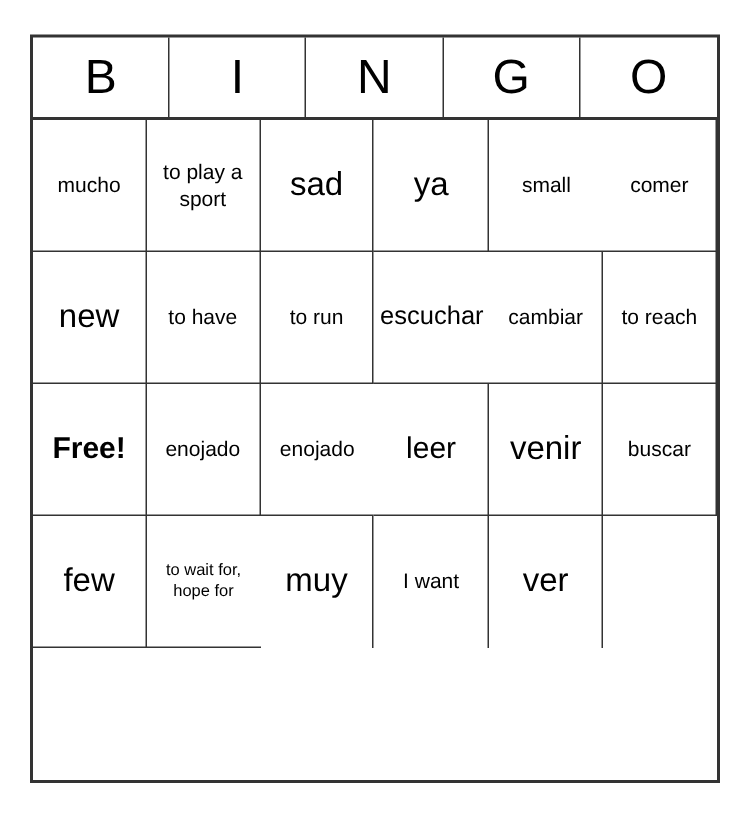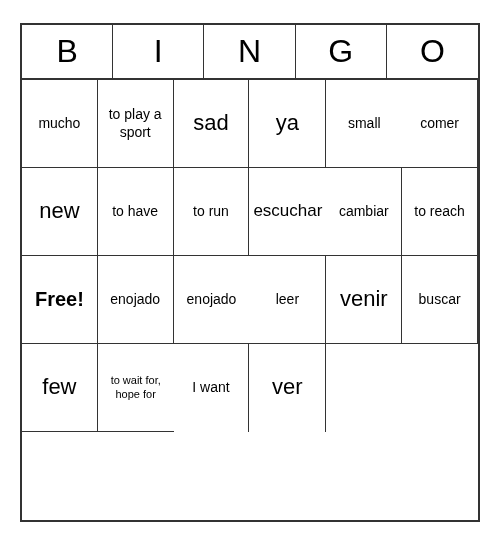--- a/index.html
+++ b/index.html
@@ -78,21 +78,22 @@
       <div class="cell" style="font-size: 14px;">comer</div>
       <div class="cell" style="font-size: 22px;">new</div>
       <div class="cell" style="font-size: 14px;">to have</div>
       <div class="cell" style="font-size: 14px;">to run</div>
       <div class="cell" style="font-size: 17px;">escuchar</div>
       <div class="cell" style="font-size: 14px;">cambiar</div>
       <div class="cell" style="font-size: 14px;">to reach</div>
       <div class="cell" style="font-size: 20px; font-weight: bold;">Free!</div>
       <div class="cell" style="font-size: 14px;">enojado</div>
       <div class="cell" style="font-size: 14px;">enojado</div>
-      <div class="cell" style="font-size: 14px;">leer</div>
+      <div class="cell" style="font-size: 20px;">leer</div>
       <div class="cell" style="font-size: 22px;">venir</div>
       <div class="cell" style="font-size: 14px;">buscar</div>
       <div class="cell" style="font-size: 22px;">few</div>
       <div class="cell" style="font-size: 11px;">to wait for, hope for</div>
+      <div class="cell" style="font-size: 22px;">muy</div>
       <div class="cell" style="font-size: 14px;">I want</div>
       <div class="cell" style="font-size: 22px;">ver</div>
     </div>
 </div>
 
 </body></html>

